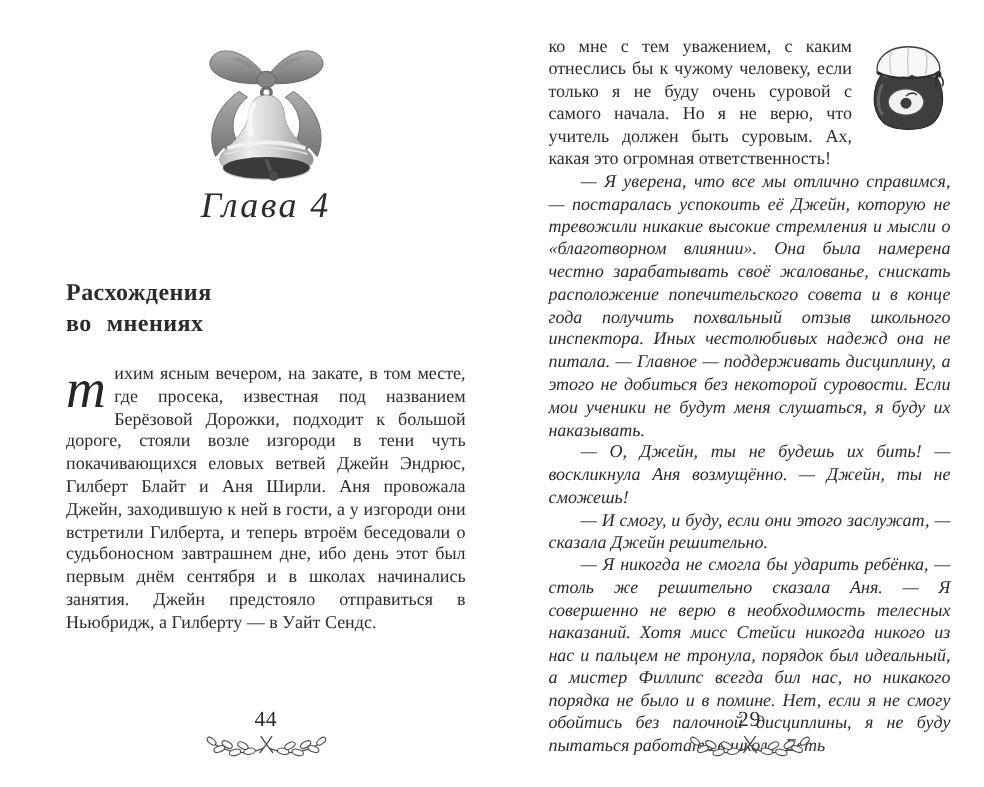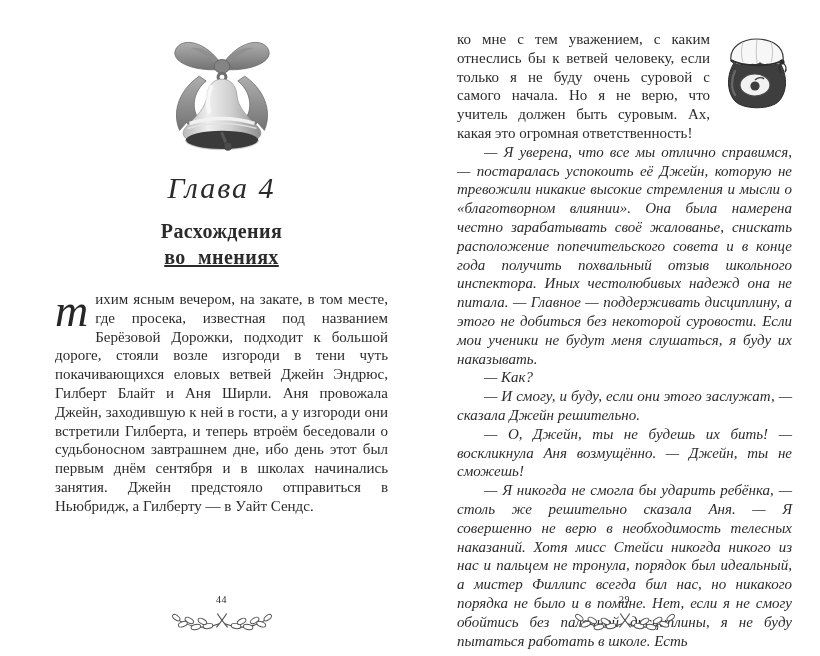--- a/index.html
+++ b/index.html
@@ -9,43 +9,43 @@
     font-family:"Liberation Serif","DejaVu Serif",serif;
     color:#2b2b2b;
   }
   .page { position:absolute; top:0; height:656px; }
   .page-left  { left:55px;  width:333px; }
   .page-right { left:457px; width:335px; }
 
   .chapter-art { display:block; width:138px; height:134px; margin:20px auto 0; }
   .chapter-label {
     text-align:center; font-style:italic; font-weight:400;
-    font-size:30px; line-height:36px; margin-top:16px; letter-spacing:2px;
+    font-size:30px; line-height:36px; margin-top:0; letter-spacing:2px;
   }
   .chapter-title {
-    text-align:center; font-weight:700; font-size:20px;
-    line-height:26px; margin-top:12px; letter-spacing:.4px;
+    text-align:left; font-weight:700; font-size:20px;
+    line-height:26px; margin-top:41px; letter-spacing:.4px;
   }
-  .chapter-title .l2 { word-spacing:7px;text-decoration:underline; }
+  .chapter-title .l2 { word-spacing:7px; }
 
   .body-text { font-size:15px; line-height:18.8px; text-align:justify; }
   .page-left  .body-text { margin-top:20px; }
   .page-right .body-text { margin-top:30px; }
   .body-text p { margin:0; }
   .body-text p.indent { text-indent:27px;font-style:italic; }
 
   .dropcap {
     float:left; font-style:italic; text-transform:lowercase;
     font-size:46px; line-height:37px; padding:2px 7px 0 0; color:#262626;
   }
 
   .jar-art { float:right; width:70px; height:78px; margin:6px 0 4px 12px; }
 
   .page-footer { position:absolute; left:0; right:0; bottom:22px; text-align:center; }
-  .page-num { font-size:10px; line-height:15px; letter-spacing:.5px;margin-top:16px; }
+  .page-num { font-size:18px; line-height:15px; letter-spacing:.5px;margin-top:16px; }
   .footer-orn { display:block; width:126px; height:28px; margin:-1px auto 0; }
 </style>
 </head>
 <body>
 
 <div>
 
   <section class="page page-left">
 
     <svg class="chapter-art" viewBox="0 0 140 134" xmlns="http://www.w3.org/2000/svg" aria-hidden="true">
@@ -127,25 +127,24 @@
         <path d="M9,25 C7,11 20,3 35,3 C50,3 63,11 61,25 C58,31 54,26 50,30 C46,26 42,31 38,27 C34,31 30,26 26,30 C22,26 18,31 14,28 C12,27 10,26 9,25 Z" fill="#f7f7f7" stroke="#3a3a3a" stroke-width="1.2"></path>
         <path d="M21,6 C19,13 19,20 21,26 M35,4 C34,12 34,19 35,27 M49,6 C51,13 51,20 49,26" fill="none" stroke="#c4c4c4" stroke-width="1"></path>
         <path d="M9,24 C20,31 50,31 61,24" fill="none" stroke="#2e2e2e" stroke-width="2"></path>
         <circle cx="60" cy="26" r="2.6" fill="#2e2e2e"></circle>
         <path d="M60,26 C64,29 65,33 63,36 M60,26 C57,30 57,34 59,37" fill="none" stroke="#2e2e2e" stroke-width="1.4"></path>
         <ellipse cx="33" cy="49" rx="15" ry="11" fill="#f1f1f1" stroke="#494949" stroke-width="1.2"></ellipse>
         <circle cx="33" cy="50" r="4.6" fill="#3e3e3e"></circle>
         <path d="M33,44 C36,41 40,41 42,43" fill="none" stroke="#3e3e3e" stroke-width="1.4"></path>
       </svg>
 
-      <p>ко мне с тем уважением, с каким отнеслись бы к ветвей человеку, если только я не буду очень суровой с самого начала. Но я не верю, что учитель должен быть суровым. Ах, какая это огромная ответственность!</p>
+      <p>ко мне с тем уважением, с каким отнеслись бы к чужому человеку, если только я не буду очень суровой с самого начала. Но я не верю, что учитель должен быть суровым. Ах, какая это огромная ответственность!</p>
       <p class="indent">— Я уверена, что все мы отлично справимся, — постаралась успокоить её Джейн, которую не тревожили никакие высокие стремления и мысли о «благотворном влиянии». Она была намерена честно зарабатывать своё жалованье, снискать расположение попечительского совета и в конце года получить похвальный отзыв школьного инспектора. Иных честолюбивых надежд она не питала. — Главное — поддерживать дисциплину, а этого не добиться без некоторой суровости. Если мои ученики не будут меня слушаться, я буду их наказывать.</p>
-      <p class="indent">— Как?</p>
+      <p class="indent">— О, Джейн, ты не будешь их бить! — воскликнула Аня возмущённо. — Джейн, ты не сможешь!</p>
       <p class="indent">— И смогу, и буду, если они этого заслужат, — сказала Джейн решительно.</p>
-      <p class="indent">— О, Джейн, ты не будешь их бить! — воскликнула Аня возмущённо. — Джейн, ты не сможешь!</p>
       <p class="indent">— Я никогда не смогла бы ударить ребёнка, — столь же решительно сказала Аня. — Я совершенно не верю в необходимость телесных наказаний. Хотя мисс Стейси никогда никого из нас и пальцем не тронула, порядок был идеальный, а мистер Филлипс всегда бил нас, но никакого порядка не было и в помине. Нет, если я не смогу обойтись без палочной дисциплины, я не буду пытаться работать в школе. Есть</p>
     </div>
 
     <footer class="page-footer">
       <div class="page-num">29</div>
       <svg class="footer-orn" viewBox="0 0 130 30" xmlns="http://www.w3.org/2000/svg" aria-hidden="true">
         <g fill="none" stroke="#4f4f4f" stroke-width="1.2">
           <path d="M60,8 C63,13 67,18 71,23"></path>
           <path d="M70,8 C67,13 63,18 59,23"></path>
           <path d="M62,19 C48,25 31,24 15,13"></path>

